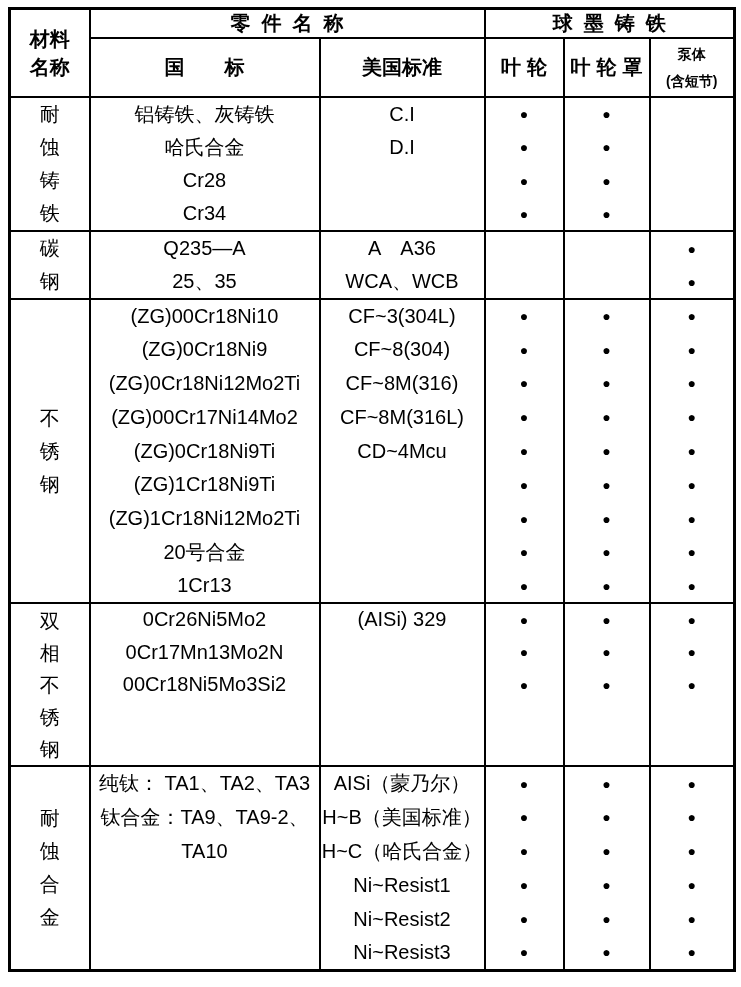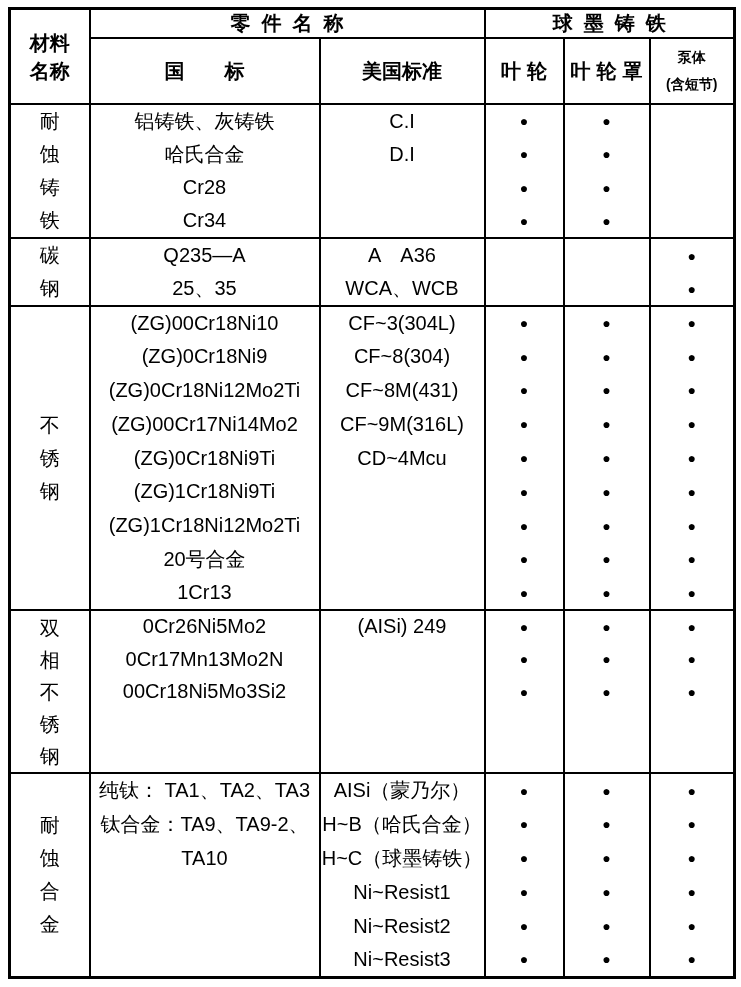--- a/index.html
+++ b/index.html
@@ -20,21 +20,21 @@
   th, td {
     border-left: 2px solid #000;
     border-right: 2px solid #000;
     padding: 0;
     text-align: center;
     vertical-align: middle;
     overflow: hidden;
   }
   thead th { font-weight: bold; font-size: 20px; }
   tr.h1 { height: 26px; }
-  tr.h2 { height: 66px; }
+  tr.h2 { height: 59px; }
   tr.h2 th { border-top: 2px solid #000; }
   .hspread { letter-spacing: 11px; text-indent: 11px; }
   .hsp2 { letter-spacing: 6px; text-indent: 6px; margin-left: 11px; }
   .pump div { line-height: 27px; font-size: 14px; }
 
   tbody td { font-size: 20px; font-weight: 400; }
   tr.sf td { border-top: 2px solid #000; }
   .glabel {
     white-space: pre-line;
     font-size: 20px;
@@ -144,28 +144,28 @@
     </tr>
     <tr class="s2">
       <td>(ZG)0Cr18Ni9</td>
       <td>CF~8(304)</td>
       <td class="dotc">●</td>
       <td class="dotc">●</td>
       <td class="dotc">●</td>
     </tr>
     <tr class="s2">
       <td>(ZG)0Cr18Ni12Mo2Ti</td>
-      <td>CF~8M(431)</td>
+      <td>CF~8M(316)</td>
       <td class="dotc">●</td>
       <td class="dotc">●</td>
       <td class="dotc">●</td>
     </tr>
     <tr class="s2">
       <td>(ZG)00Cr17Ni14Mo2</td>
-      <td>CF~9M(316L)</td>
+      <td>CF~8M(316L)</td>
       <td class="dotc">●</td>
       <td class="dotc">●</td>
       <td class="dotc">●</td>
     </tr>
     <tr class="s2">
       <td>(ZG)0Cr18Ni9Ti</td>
       <td>CD~4Mcu</td>
       <td class="dotc">●</td>
       <td class="dotc">●</td>
       <td class="dotc">●</td>
@@ -199,21 +199,21 @@
       <td class="dotc">●</td>
     </tr>
 
     <tr class="s3 sf">
       <td rowspan="5" class="glabel tight">双
 相
 不
 锈
 钢</td>
       <td>0Cr26Ni5Mo2</td>
-      <td>(AISi) 249</td>
+      <td>(AISi) 329</td>
       <td class="dotc">●</td>
       <td class="dotc">●</td>
       <td class="dotc">●</td>
     </tr>
     <tr class="s3">
       <td>0Cr17Mn13Mo2N</td>
       <td></td>
       <td class="dotc">●</td>
       <td class="dotc">●</td>
       <td class="dotc">●</td>
@@ -246,28 +246,28 @@
 合
 金</td>
       <td>纯钛： TA1、TA2、TA3</td>
       <td>AISi（蒙乃尔）</td>
       <td class="dotc">●</td>
       <td class="dotc">●</td>
       <td class="dotc">●</td>
     </tr>
     <tr class="s4">
       <td>钛合金：TA9、TA9-2、</td>
-      <td>H~B（哈氏合金）</td>
+      <td>H~B（美国标准）</td>
       <td class="dotc">●</td>
       <td class="dotc">●</td>
       <td class="dotc">●</td>
     </tr>
     <tr class="s4">
       <td>TA10</td>
-      <td>H~C（球墨铸铁）</td>
+      <td>H~C（哈氏合金）</td>
       <td class="dotc">●</td>
       <td class="dotc">●</td>
       <td class="dotc">●</td>
     </tr>
     <tr class="s4">
       <td></td>
       <td>Ni~Resist1</td>
       <td class="dotc">●</td>
       <td class="dotc">●</td>
       <td class="dotc">●</td>

